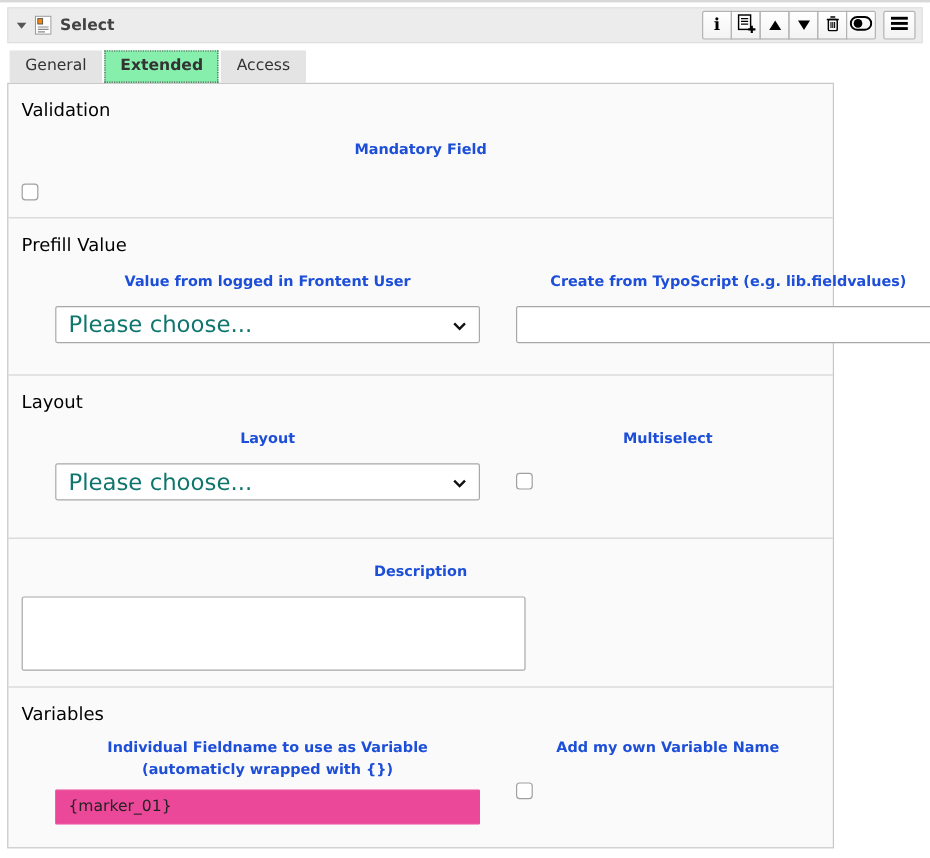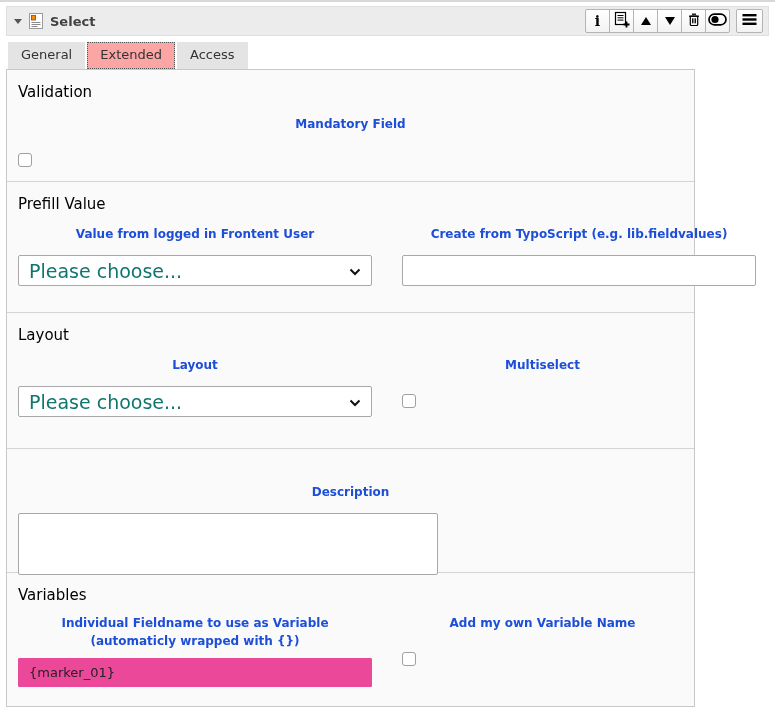--- a/index.html
+++ b/index.html
@@ -32,41 +32,41 @@
   .tbtn.single { margin-left: 6px; border-radius: 2px; width: 27px; }
   .info-glyph { font-family: "DejaVu Serif", serif; font-weight: bold; font-size: 14px; line-height: 1; color: #000; }
 
   
   .tab-row { margin-top: 6px; display: flex; gap: 2px; padding-left: 2px; height: 27px; }
   .tab {
     font-size: 13px; color: #333; padding: 5px 13px 6px 13px; background: #e4e4e4;
     cursor: pointer; white-space: nowrap;
   }
   .tab.active {
-    background: #fca5a5; border: 1px dotted #555; padding: 4px 12px 6px 12px;
-    position: relative; z-index: 2;
+    background: #86efac; border: 1px dotted #555; padding: 4px 12px 6px 12px;
+    position: relative; z-index: 2; font-weight: bold;
   }
 
   
   .panel {
     border: 1px solid #c8c8c8; background: #fafafa; width: 689px; height: 638px;
     position: relative; z-index: 1;
   }
   .section { padding: 13px 11px 0 11px; }
   .section + .section { border-top: 1px solid #d4d4d4; }
   .s1 { height: 111px; }
   .s2 { height: 131px; }
   .s3 { height: 136px; }
-  .s4 { height: 124px; padding-top: 34px; }
+  .s4 { height: 124px; padding-top: 18px; }
   .s5 { height: 136px; }
 
   .section-heading { font-size: 15px; font-weight: normal; color: #000; }
   .field-label { font-size: 12px; font-weight: bold; color: #1d4ed8; line-height: 1.5; text-align: center; }
 
-  .row { display: flex; }
+  .row { display: flex; margin-left: 28px; }
   .col { width: 354px; }
   .col + .col { margin-left: 30px; }
 
   .mt12 { margin-top: 12px; }
   .mt14 { margin-top: 14px; }
   .mt16 { margin-top: 16px; }
 
   .checkbox {
     appearance: none; -webkit-appearance: none; width: 14px; height: 14px;
     border: 1px solid #a0a0a0; border-radius: 3px; background: #fff; cursor: pointer;

